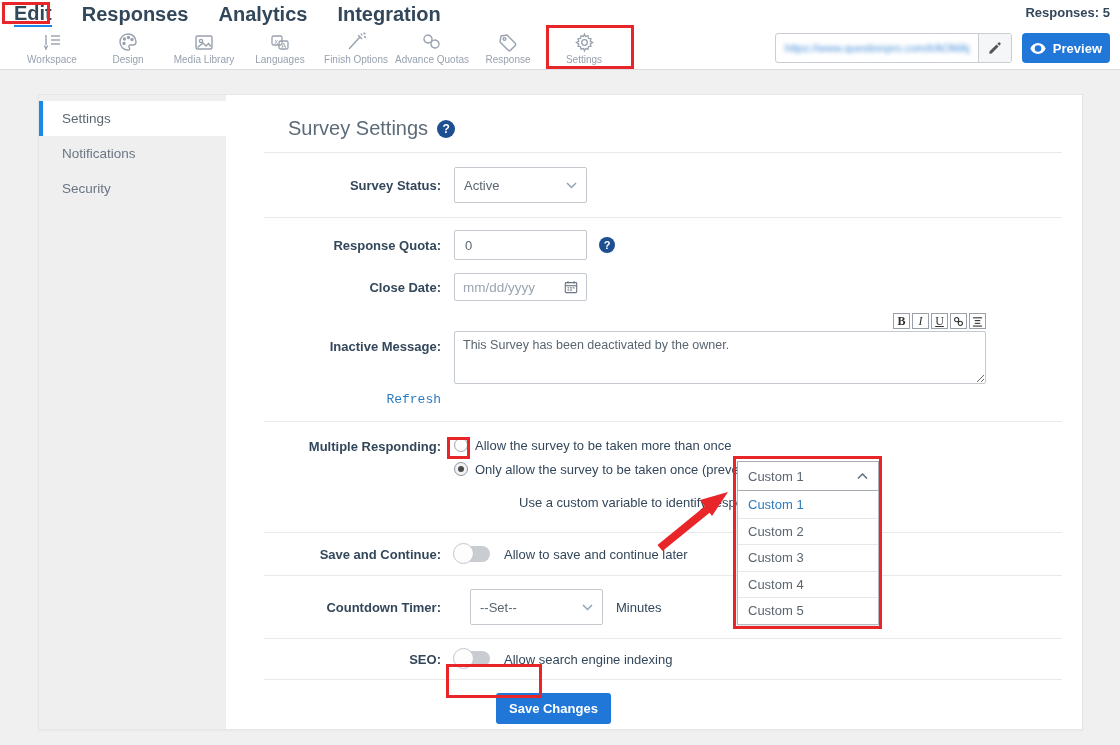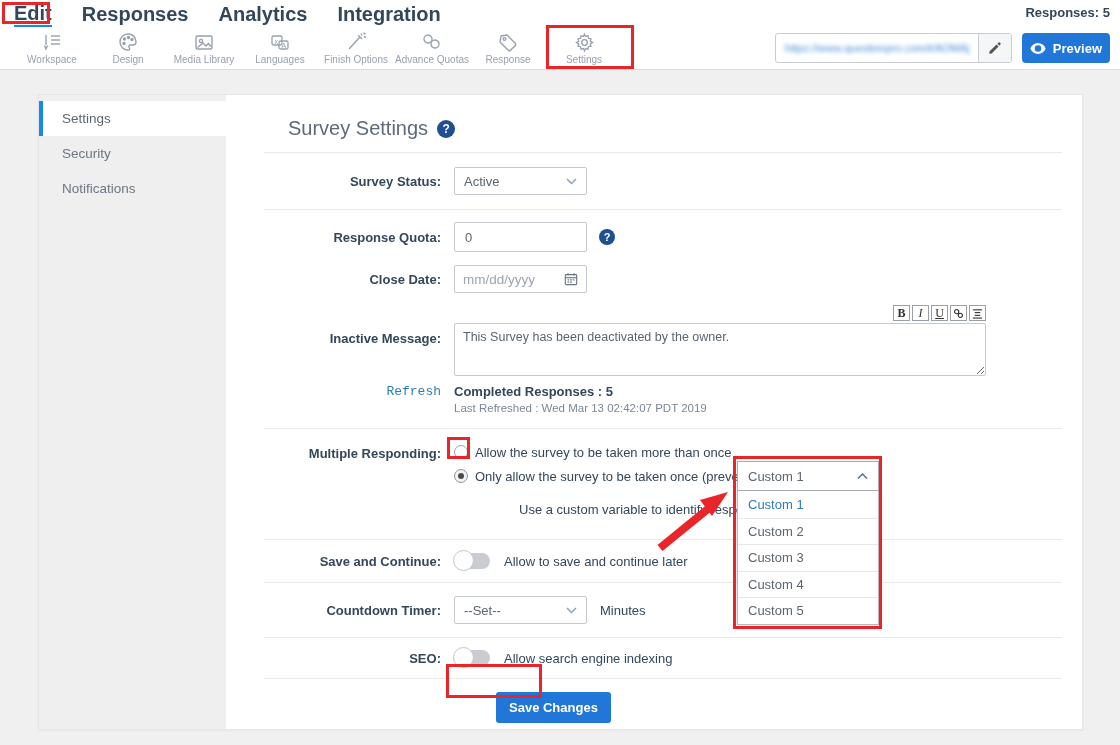--- a/index.html
+++ b/index.html
@@ -82,21 +82,21 @@
   .form-row { display:flex; align-items:center; }
   .form-row.top { align-items:flex-start; }
   .row-label {
     width:190px; flex:0 0 190px; text-align:right; padding-right:13px;
     font-size:13px; font-weight:700; color:#33475b;
   }
   .row-control { flex:1; display:flex; align-items:center; }
   .bordered { border-bottom:1px solid #e9e9e9; }
 
   .select-box {
-    width:133px; height:28px; border:1px solid #c4c9cf; border-radius:2px;
+    width:133px; height:36px; border:1px solid #c4c9cf; border-radius:2px;
     display:flex; align-items:center; justify-content:space-between;
     padding:0 9px; font-size:13px; color:#5a6570; cursor:pointer; background:#fff;
   }
   .text-input {
     width:133px; height:30px; border:1px solid #c4c9cf; border-radius:2px;
     font-size:13px; color:#5a6570; padding:0 10px; font-family:inherit; outline:none;
   }
   .date-box {
     width:133px; height:28px; border:1px solid #c4c9cf; border-radius:2px;
     display:flex; align-items:center; padding:0 8px; background:#fff;
@@ -294,22 +294,22 @@
       </svg>
       <span>Preview</span>
     </button>
   </div>
 </div>
 
 <div class="card">
 
   <div class="sidebar">
     <div class="side-item active">Settings</div>
+    <div class="side-item">Notifications</div>
     <div class="side-item">Security</div>
-    <div class="side-item">Notifications</div>
   </div>
 
   <div class="main">
 
     <div class="main-title-row">
       <span class="main-title">Survey Settings</span>
       <span class="help-icon">?</span>
     </div>
 
     <div class="form-row bordered" style="padding:14px 0;">
@@ -376,24 +376,20 @@
           </span>
         </div>
         <textarea class="msg" style="">This Survey has been deactivated by the owner.</textarea>
       </div>
     </div>
 
     <div class="form-row top bordered" style="padding:8px 0 14px 0;">
       <div class="row-label" style="font-weight:400;font-family:Liberation Mono, monospace;">
         <span class="refresh-link">Refresh</span>
       </div>
-      <div class="row-control" style="flex-direction:column; align-items:flex-start;">
-        <span class="completed">Completed Responses : 5</span>
-        <span class="last-refreshed">Last Refreshed : Wed Mar 13 02:42:07 PDT 2019</span>
-      </div>
     </div>
 
     <div class="form-row top bordered" style="padding:16px 0 22px 0;">
       <div class="row-label" style="padding-top:1px;">Multiple Responding:</div>
       <div class="row-control" style="flex-direction:column; align-items:flex-start;">
         <div class="radio-line">
           <span class="radio"></span>
           <span class="radio-text">Allow the survey to be taken more than once</span>
         </div>
         <div class="radio-line">
@@ -412,21 +408,21 @@
     <div class="form-row bordered" style="padding:13px 0;">
       <div class="row-label">Save and Continue:</div>
       <div class="row-control">
         <span class="toggle off">
             <span class="knob"></span>
           </span>
         <span class="inline-text" style="margin-left:14px;">Allow to save and continue later</span>
       </div>
     </div>
 
-    <div class="form-row bordered" style="padding:13px 0;">
+    <div class="form-row bordered" style="padding:13px 0;gap:16px;">
       <div class="row-label">Countdown Timer:</div>
       <div class="row-control">
         <div class="select-box">
           <span>--Set--</span>
           <svg class="chev" width="11" height="7" viewBox="0 0 11 7" fill="none" stroke="#8fa3b8" stroke-width="1.5">
               <polyline points="1,1 5.5,5.5 10,1"></polyline>
             </svg>
         </div>
         <span class="inline-text" style="margin-left:13px;">Minutes</span>
       </div>

